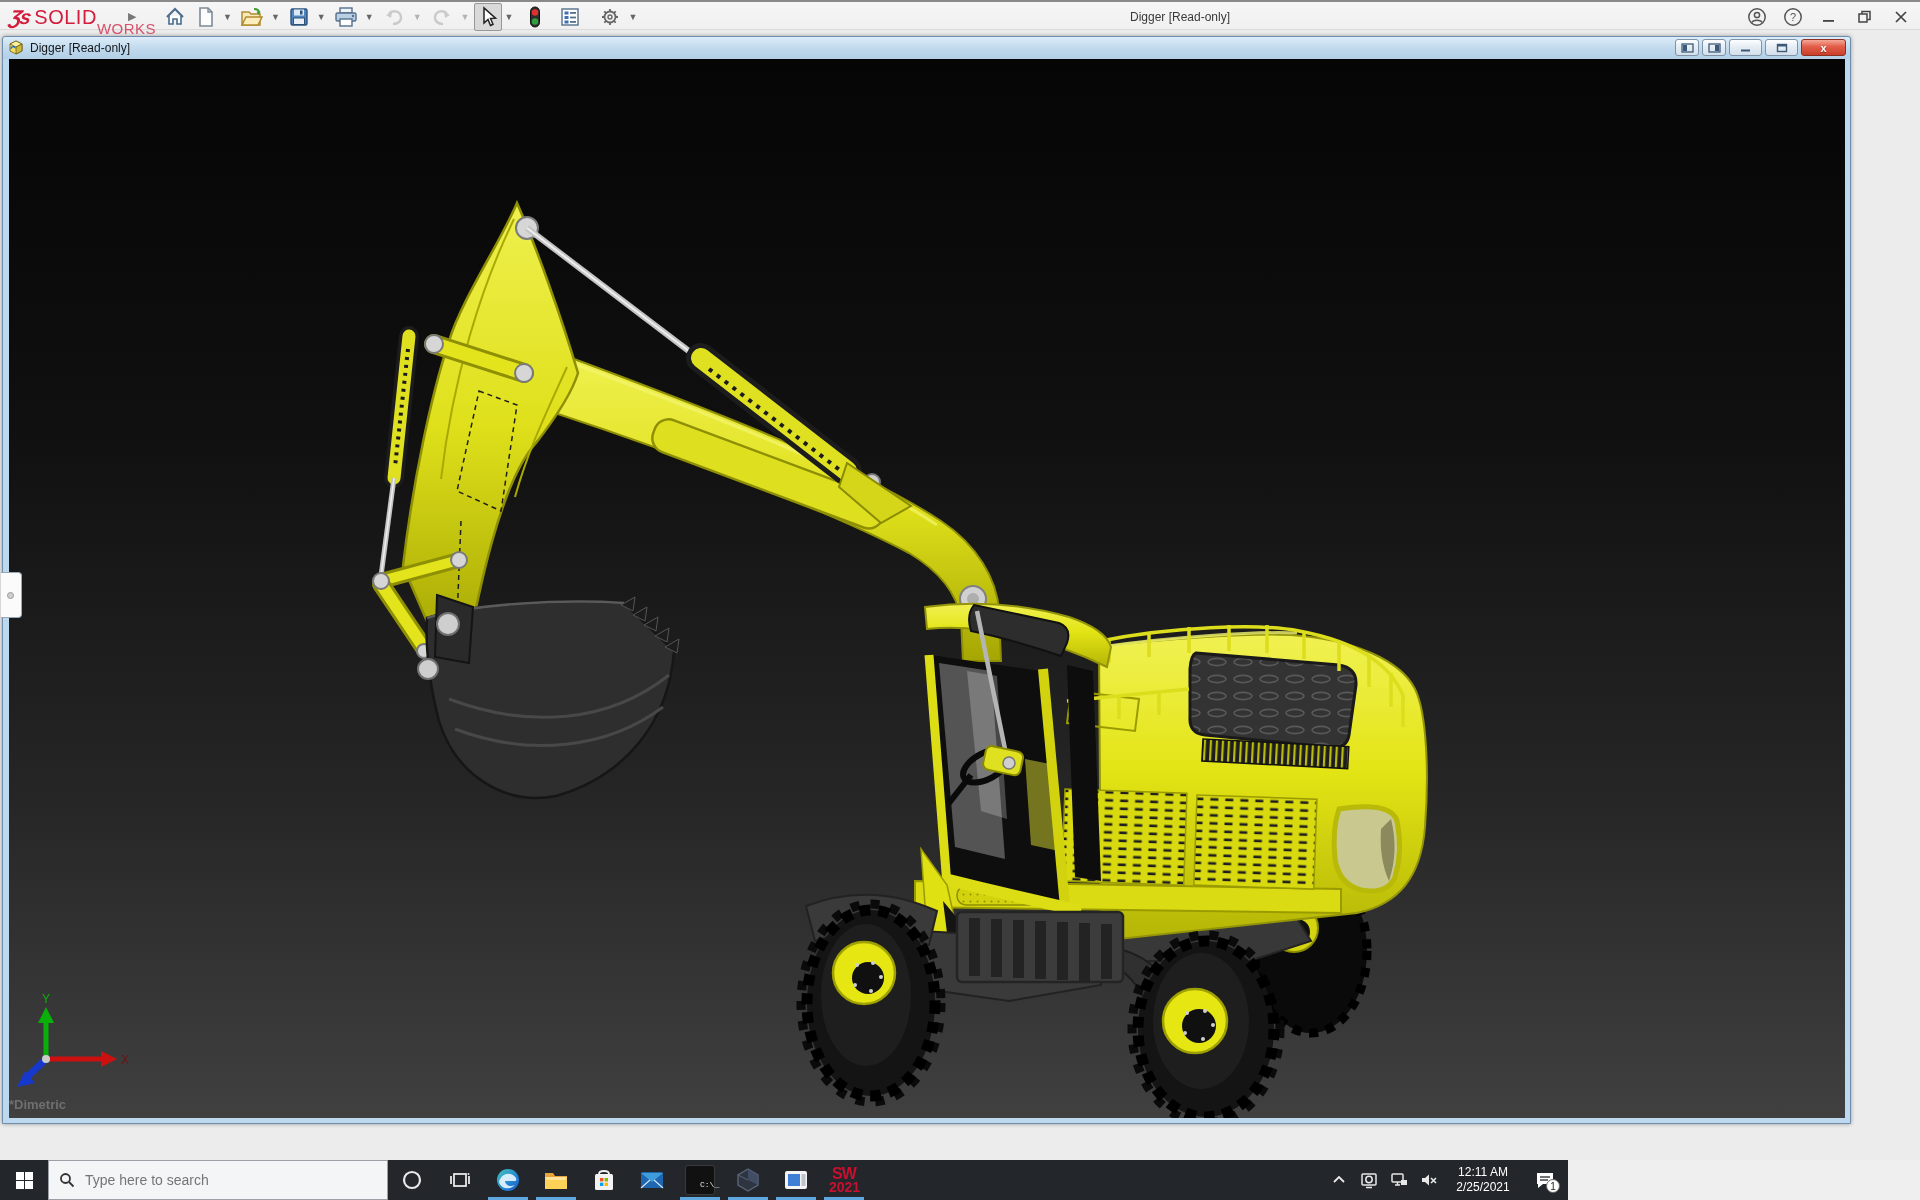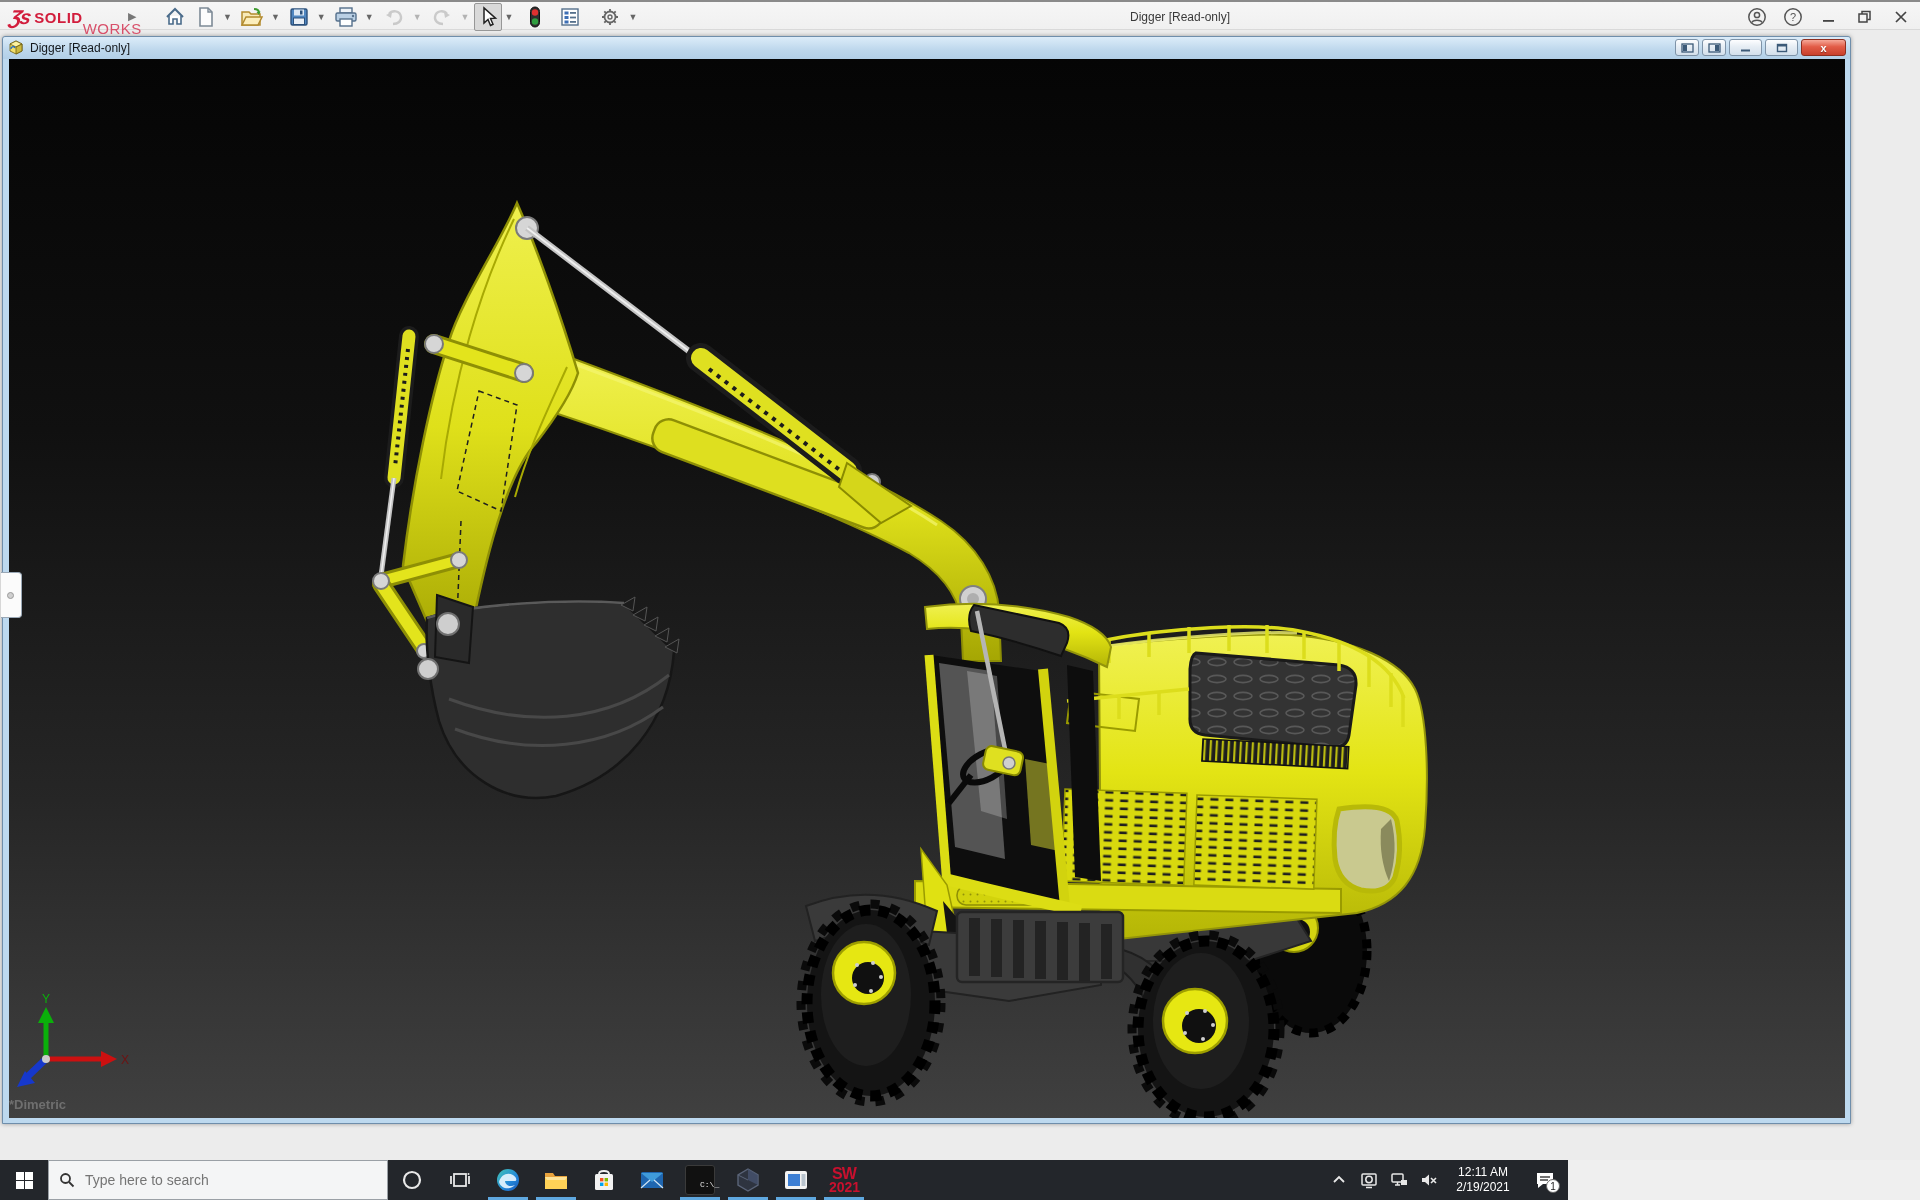--- a/index.html
+++ b/index.html
@@ -3,21 +3,21 @@
 <meta charset="utf-8">
 <style>
   * { margin:0; padding:0; box-sizing:border-box; }
   html,body { width:1920px; height:1200px; overflow:hidden; font-family:"Liberation Sans", sans-serif; background:#efefef; }
 
   
   .titlebar { position:absolute; left:0; top:0; width:1920px; height:30px;
     background:linear-gradient(#f6f6f6,#f0f0f0); border-top:2px solid #8a8a8a; border-bottom:1px solid #d9d9d9; z-index:50; }
   .logo { position:absolute; left:10px; top:4px; height:22px; display:flex; align-items:center; }
   .logo .ds { font-style:italic; font-weight:bold; font-size:20px; color:#d21d3c; letter-spacing:-2px; transform:skewX(-12deg); margin-right:5px;}
-  .logo .solid { font-weight:bold; font-size:15px; color:#d21d3c; letter-spacing:.5px;}
+  .logo .solid { font-weight:normal; font-size:20px; color:#d21d3c; letter-spacing:.5px;}
   .logo .works { font-weight:normal; font-size:15px; color:#d8506a; letter-spacing:.5px;margin-top:22px;}
   .logo-arrow { position:absolute; left:128px; top:8px; color:#777; font-size:11px; }
   .qat { position:absolute; left:160px; top:2px; height:26px; display:flex; align-items:center; }
   .qat .tb { display:flex; align-items:center; padding:2px 3px; margin-right:2px; border:1px solid transparent; border-radius:2px; }
   .qat .tb.pressed { background:#d9d9d9; border-color:#979797; }
   .qat .dd { font-size:9px; color:#666; margin:0 4px 0 1px; }
   .qat .sep { width:8px; }
   .qat svg { display:block; }
   .disabled { opacity:.45; }
   .apptitle { position:absolute; left:1080px; top:0; width:200px; height:30px; line-height:30px; text-align:center;
@@ -613,21 +613,21 @@
         </svg>
     </div>
     <div class="trayic">
       <svg width="18" height="18" viewBox="0 0 18 18">
           <path d="M2 7v4h3l4 3.5v-11L5 7z" fill="#e8e8e8"></path>
           <path d="M11 7l5 5 M16 7l-5 5" stroke="#e8e8e8" stroke-width="1.6"></path>
         </svg>
     </div>
     <div class="clock">
       <div>12:11 AM</div>
-      <div>2/19/2021</div>
+      <div>2/25/2021</div>
     </div>
     <div class="actionc">
       <svg width="22" height="22" viewBox="0 0 22 22">
           <path d="M3 4h16v11H9l-5 4v-4H3z" fill="#fff"></path>
           <path d="M6 8h10 M6 11h8" stroke="#444" stroke-width="1.4"></path>
         </svg>
       <div class="badge">1</div>
     </div>
   </div>
 </div>

